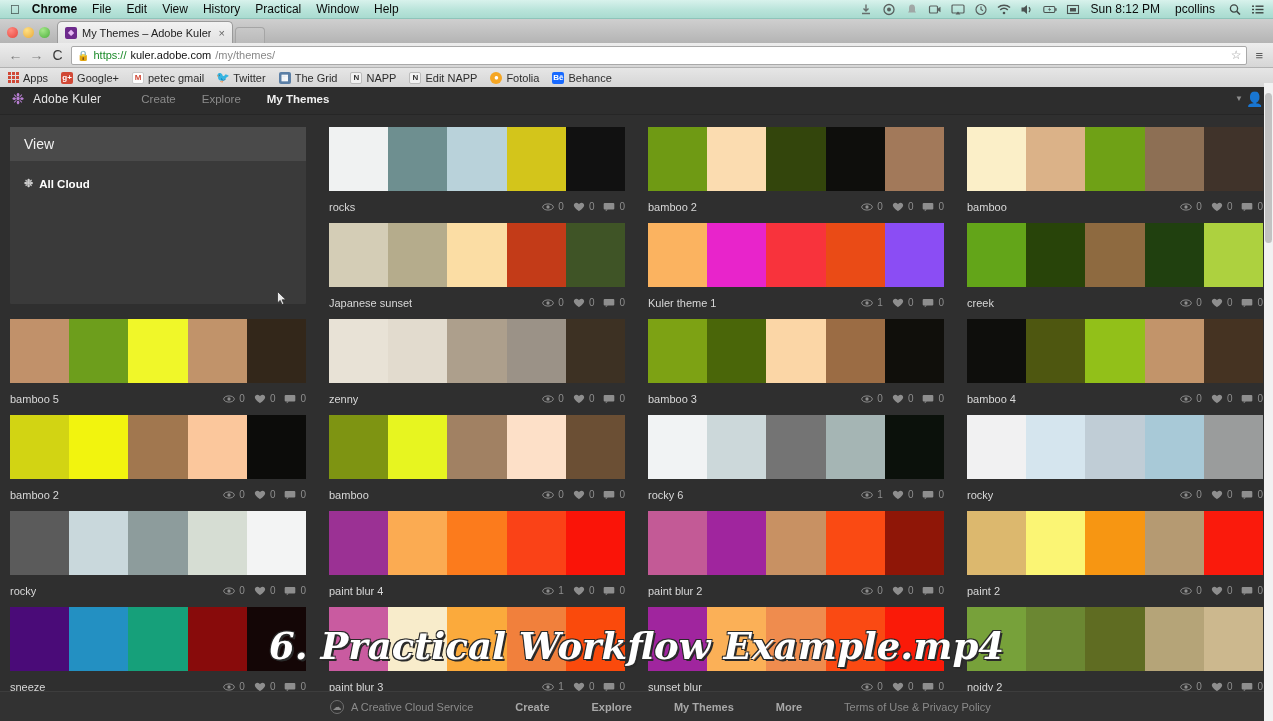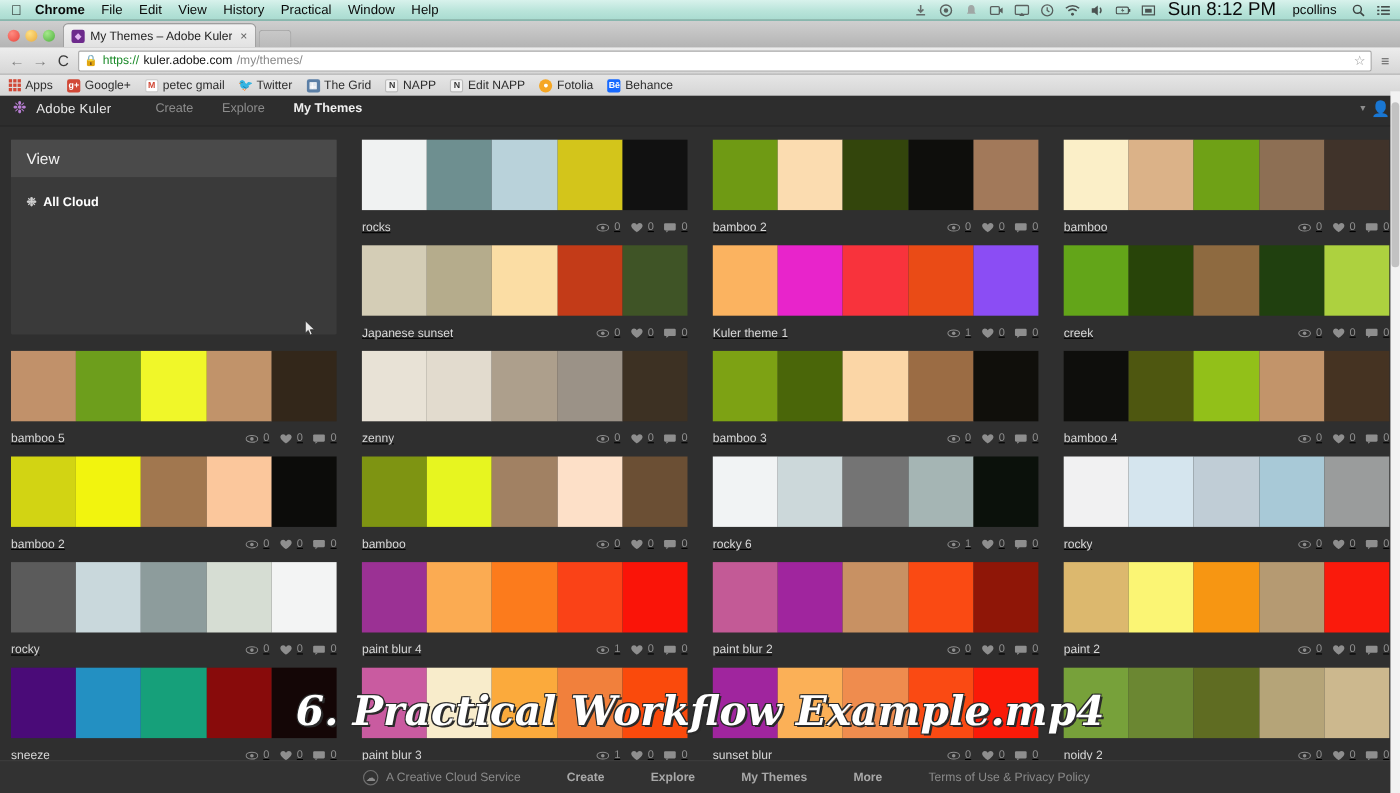--- a/index.html
+++ b/index.html
@@ -22,21 +22,21 @@
   }
   #menubar .apple { margin: 0 12px 0 10px; font-size: 13px; line-height: 1; }
   #menubar .mi { margin-right: 15px; font-size: 12px; white-space: nowrap; }
   #menubar .mi.bold { font-weight: bold; }
   #menubar .spacer { flex: 1; }
   #menubar .right { display: flex; align-items: center; gap: 9px; padding-right: 8px; }
   #menubar .sicon {
     width: 14px; height: 13px; display: inline-block; position: relative;
     opacity: .82;
   }
-  #menubar .clock { font-size: 17px; margin: 0 6px 0 2px; white-space: nowrap; }
+  #menubar .clock { font-size: 12px; margin: 0 6px 0 2px; white-space: nowrap; }
   #menubar .user { font-size: 12px; margin-right: 4px; white-space: nowrap; }
 
   
   #browser {
     position: absolute; left: 0; top: 19px; width: 1273px; height: 64px;
     background: linear-gradient(#d2d2d2, #bdbdbd);
     z-index: 40;
   }
   #tabstrip {
     position: relative; height: 24px;
@@ -159,21 +159,21 @@
   #view-list { padding: 10px 0 0 0; }
   .view-item {
     display: flex; align-items: center; gap: 6px;
     padding: 6px 14px; font-size: 11.5px;
   }
   .view-item.sel { color: #ffffff; font-weight: bold; }
   .view-item.sel .vi-mark { color: #cfcfcf; font-size: 11px; }
   .view-item.un { color: #9b9b9b; padding-left: 27px; }
 
   
-  .card { position: relative; text-decoration: underline; }
+  .card { position: relative; }
   .swatches { display: flex; height: 64px; width: 100%; }
   .swatches span { flex: 1 1 20%; display: block; }
   .card-foot {
     height: 26px; display: flex; align-items: center;
     padding-top: 5px;
   }
   .card-name {
     font-size: 11px; color: #d8d8d8; white-space: nowrap;
     overflow: hidden; text-overflow: ellipsis;
   }

